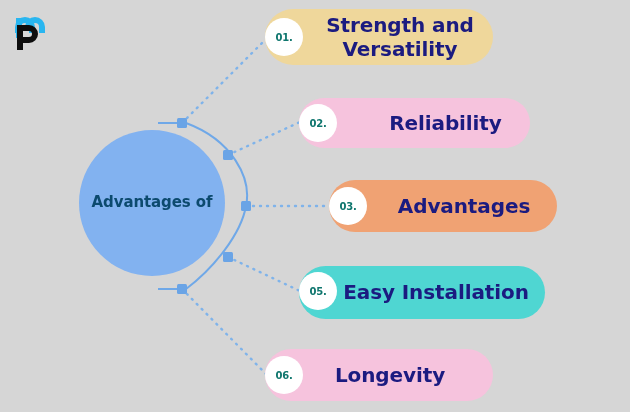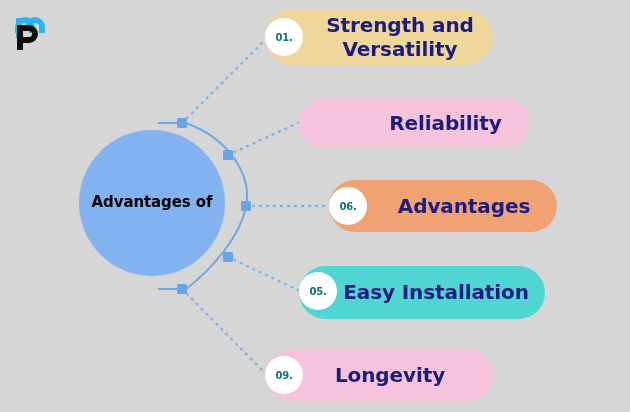--- a/index.html
+++ b/index.html
@@ -45,21 +45,21 @@
     height: 146px;
     border-radius: 50%;
     background: #82b2f0;
     display: flex;
     align-items: center;
     justify-content: center;
     z-index: 3;
   }
   #hub-label {
     text-align: center;
-    color: #000000;
+    color: #0c4a6e;
     font-weight: bold;
     font-size: 15px;
     line-height: 1.28;
     letter-spacing: -0.1px;
     padding: 0 8px;
   }
 
   
   .pill {
     position: absolute;
@@ -144,41 +144,44 @@
   </div>
   <div class="num-badge" style="left:265px; top:18px; width:38px; height:38px;">
     <span class="num-text">01.</span>
   </div>
 
   <div class="pill" style="left:299px; top:98px; width:231px; height:50px; background:#f6c3dd;">
     <div class="pill-label" style="padding-left:62px;">
       <div>Reliability</div>
     </div>
   </div>
+  <div class="num-badge" style="left:299px; top:104px; width:38px; height:38px;">
+    <span class="num-text">02.</span>
+  </div>
 
   <div class="pill" style="left:329px; top:180px; width:228px; height:52px; background:#f0a273;">
     <div class="pill-label" style="padding-left:42px;">
       <div>Advantages</div>
     </div>
   </div>
   <div class="num-badge" style="left:329px; top:187px; width:38px; height:38px;">
-    <span class="num-text">06.</span>
+    <span class="num-text">03.</span>
   </div>
 
   <div class="pill" style="left:299px; top:266px; width:246px; height:53px; background:#4fd6d2;">
     <div class="pill-label" style="padding-left:28px;">
       <div>Easy Installation</div>
     </div>
   </div>
   <div class="num-badge" style="left:299px; top:272px; width:38px; height:38px;">
     <span class="num-text">05.</span>
   </div>
 
   <div class="pill" style="left:265px; top:349px; width:228px; height:52px; background:#f6c3dd;">
     <div class="pill-label" style="padding-left:22px;">
       <div>Longevity</div>
     </div>
   </div>
   <div class="num-badge" style="left:265px; top:356px; width:38px; height:38px;">
-    <span class="num-text">09.</span>
+    <span class="num-text">06.</span>
   </div>
 
 </div>
 
 </body></html>

